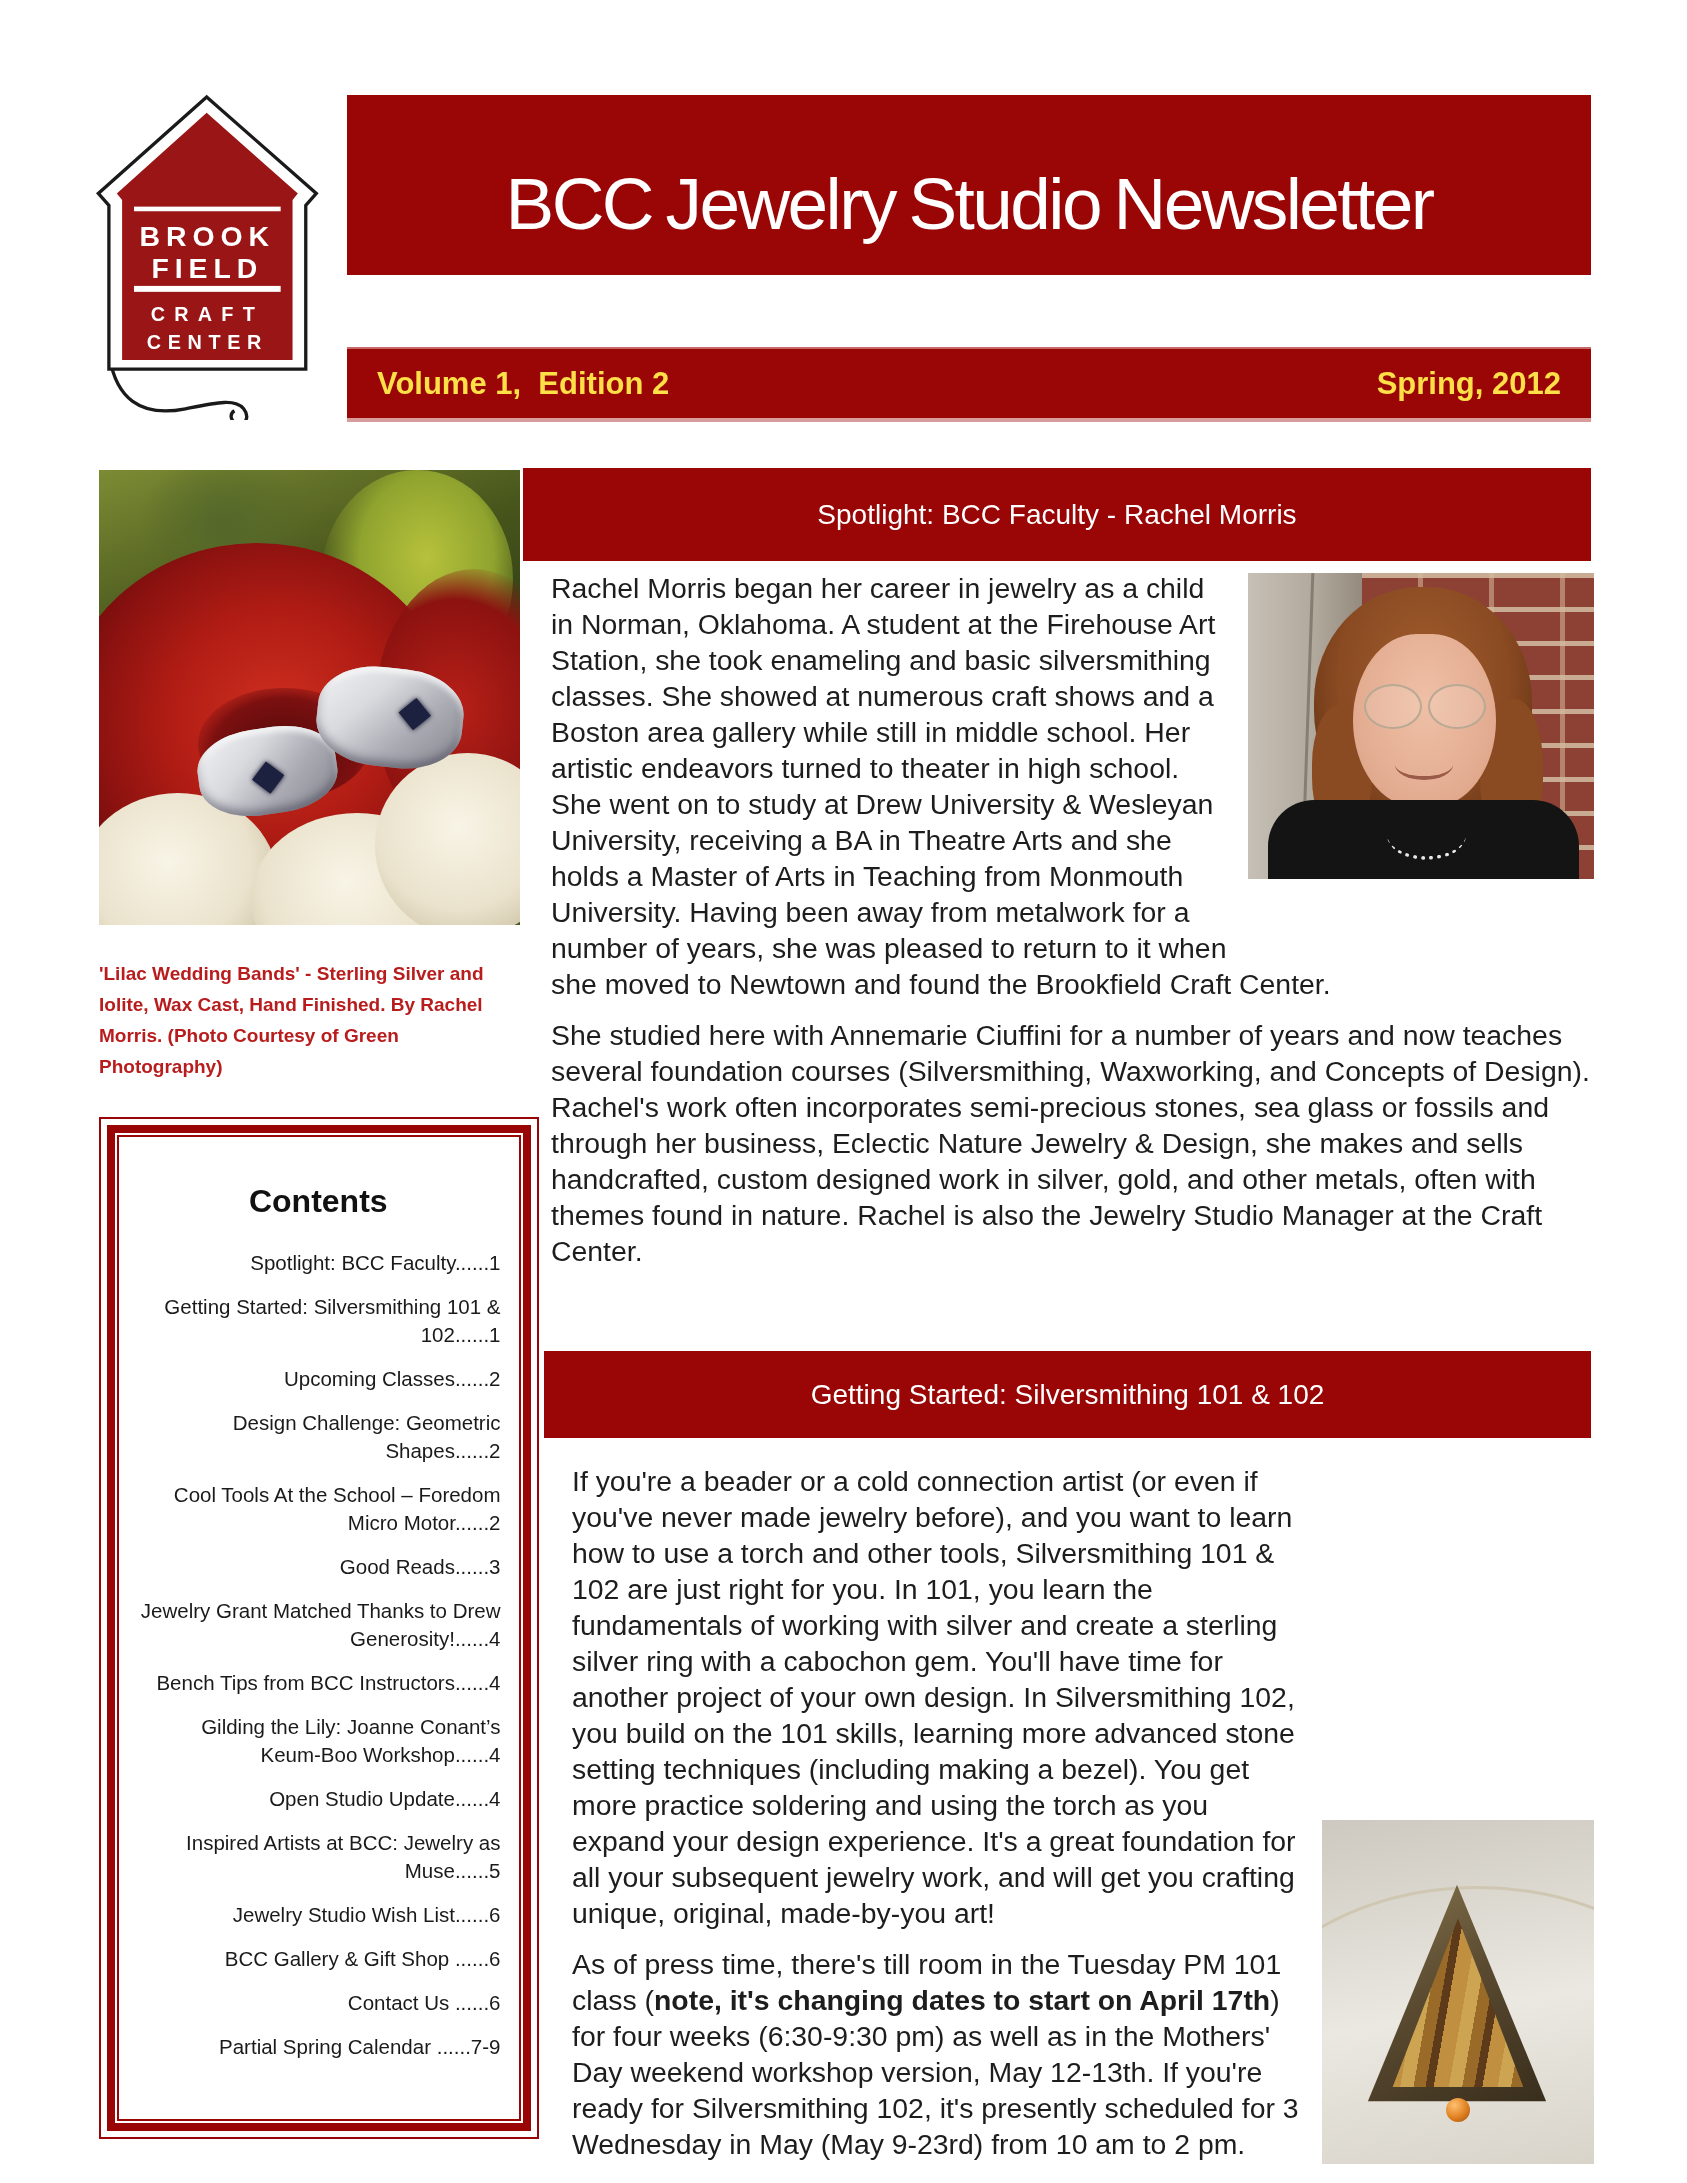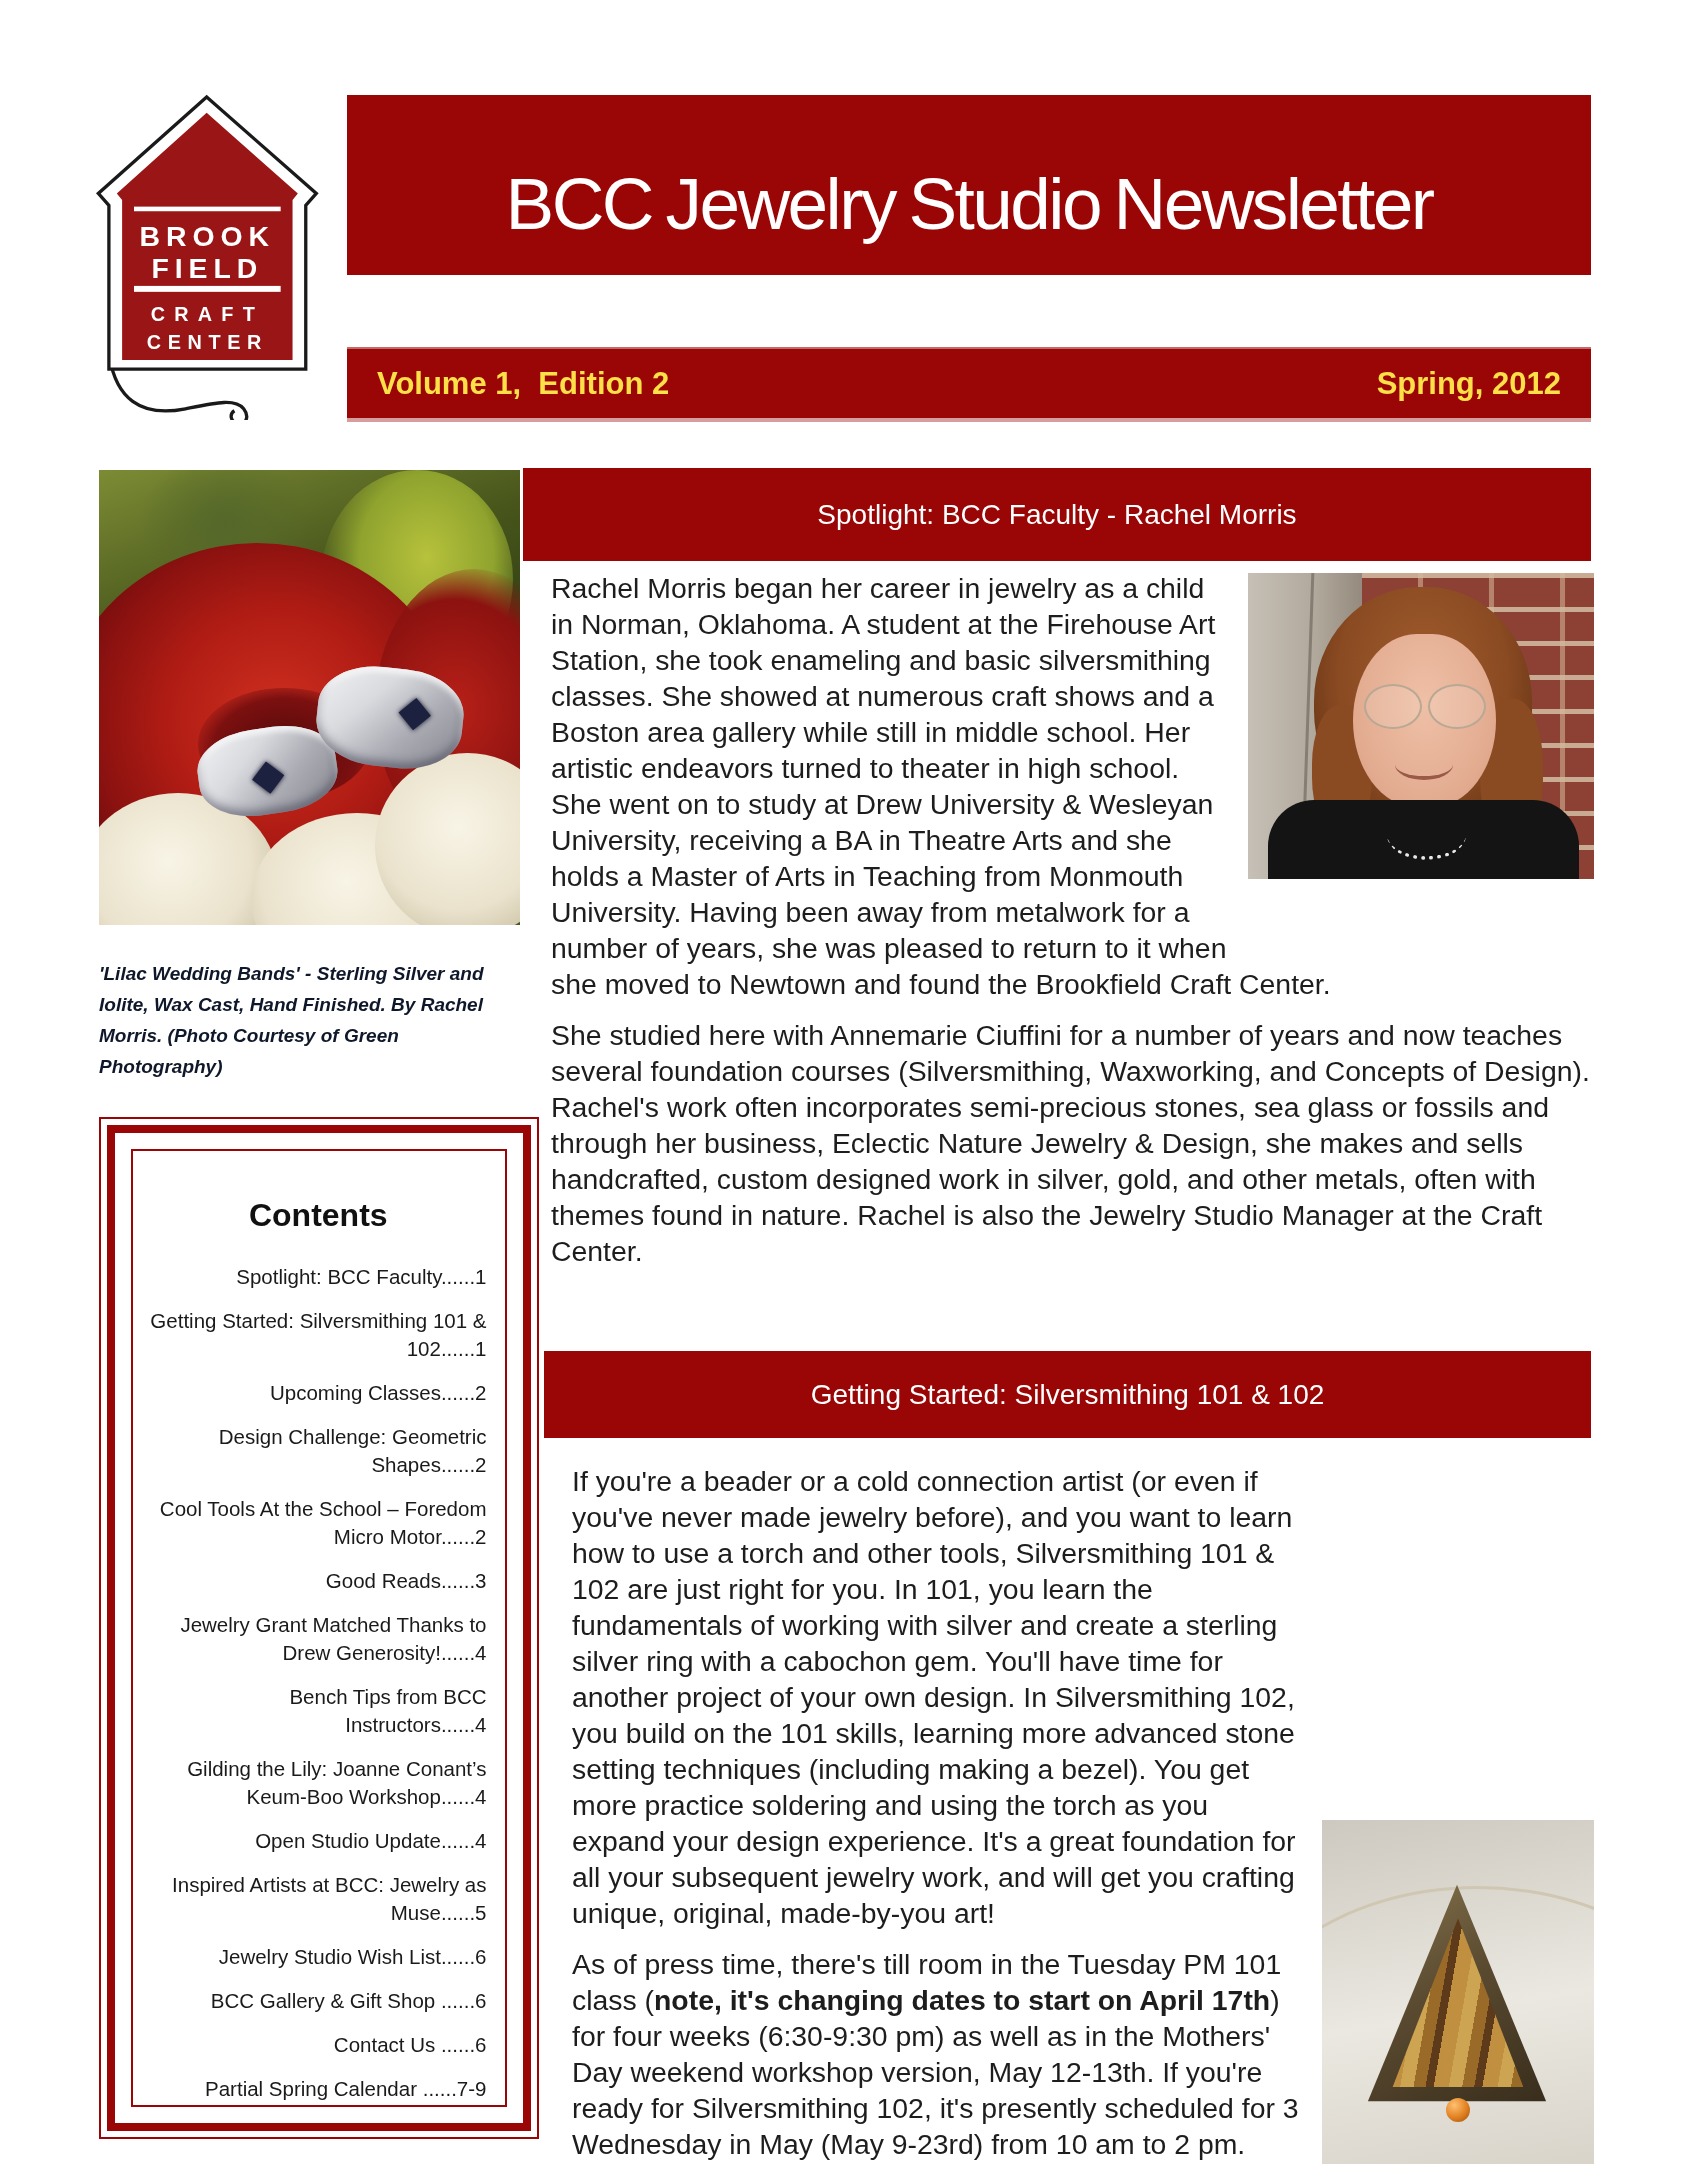--- a/index.html
+++ b/index.html
@@ -37,25 +37,25 @@
           background:radial-gradient(ellipse at 50% 60%,#4e0808 0%,#7c1010 60%,rgba(120,16,16,0) 80%);}
   .fl-rose{position:absolute;border-radius:50%;
           background:radial-gradient(circle at 45% 40%,#f8f4e6 0%,#eae2cc 55%,#cfc6aa 80%,rgba(200,190,160,0) 92%);}
   .ring{position:absolute;border-radius:42%;
           background:linear-gradient(135deg,#f4f4f6 0%,#d9dade 35%,#a9aab2 65%,#83848c 100%);
           box-shadow:inset 0 -5.3px 9.3px rgba(40,40,60,.45), inset 0 4px 6.6px #ffffff;}
   .ring .gem{position:absolute;width:22.5px;height:22.5px;background:#1d2140;transform:rotate(45deg);
           box-shadow:0 0 5.3px #101228;}
 
   .caption{left:99px;top:958px;width:413px;font-size:19px;line-height:31px;
-          font-weight:bold;font-style:italic;color:#0f172a;}
+          font-weight:bold;color:#b91c1c;}
 
   .contents-box{left:99px;top:1117px;width:440px;height:1022px;box-sizing:border-box;
           border:2.6px solid #9a0505;padding:6px;background:#fff;}
-  .contents-mid{border:8.6px solid #9a0505;height:100%;box-sizing:border-box;padding:16px;}
+  .contents-mid{border:8.6px solid #9a0505;height:100%;box-sizing:border-box;padding:2px;}
   .contents-inner{border:2px solid #9a0505;height:100%;box-sizing:border-box;
           padding:46px 18.5px 0 17px;}
   .contents-title{text-align:center;font-size:32px;font-weight:bold;color:#111;
           margin:0 0 29px 0;}
   .contents-list{list-style:none;margin:0;padding:0;text-align:right;
           font-size:20.5px;line-height:28px;color:#1a1a1a;}
   .contents-list li{margin-bottom:16px;}
 
   
   .redbar{background:#9a0505;color:#fff;display:flex;align-items:center;justify-content:center;

